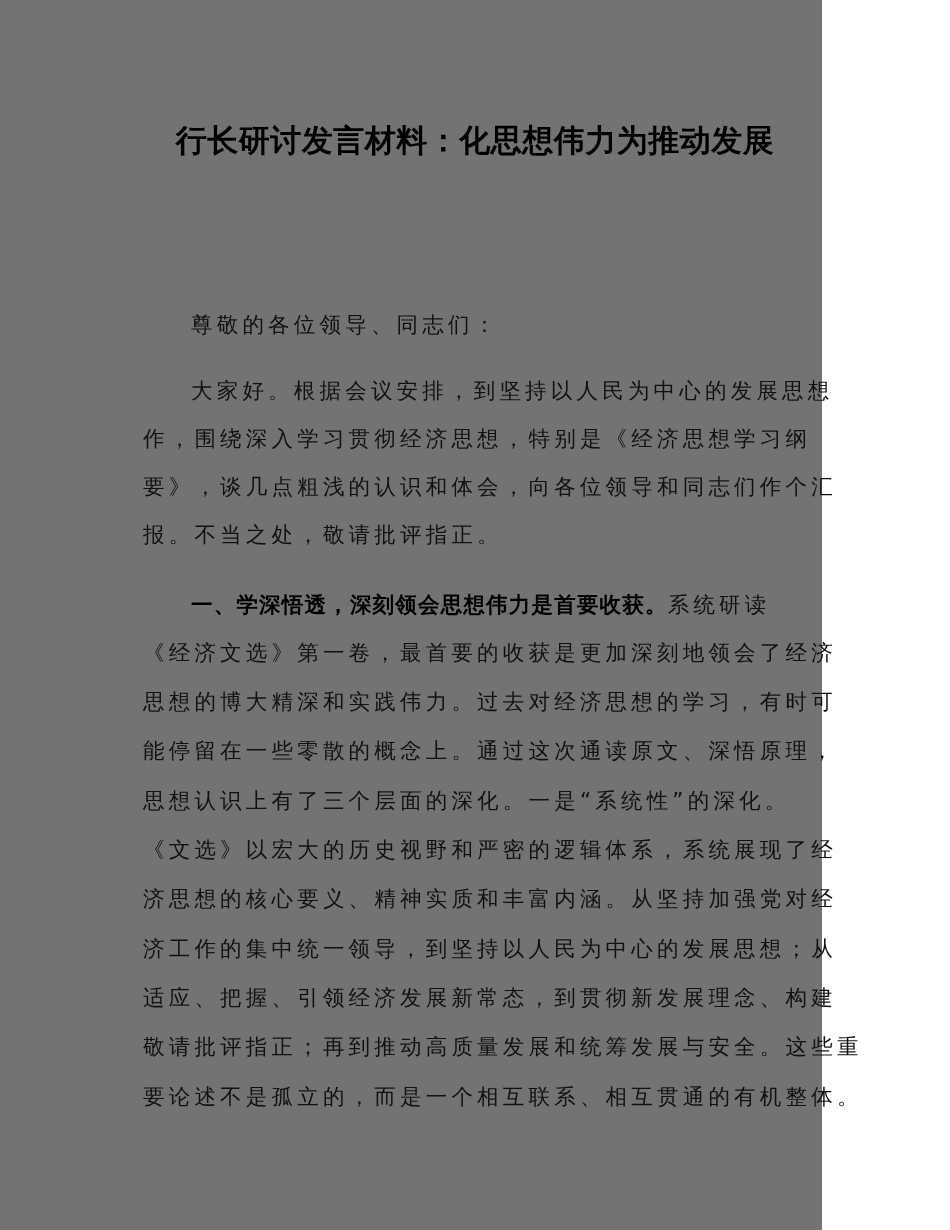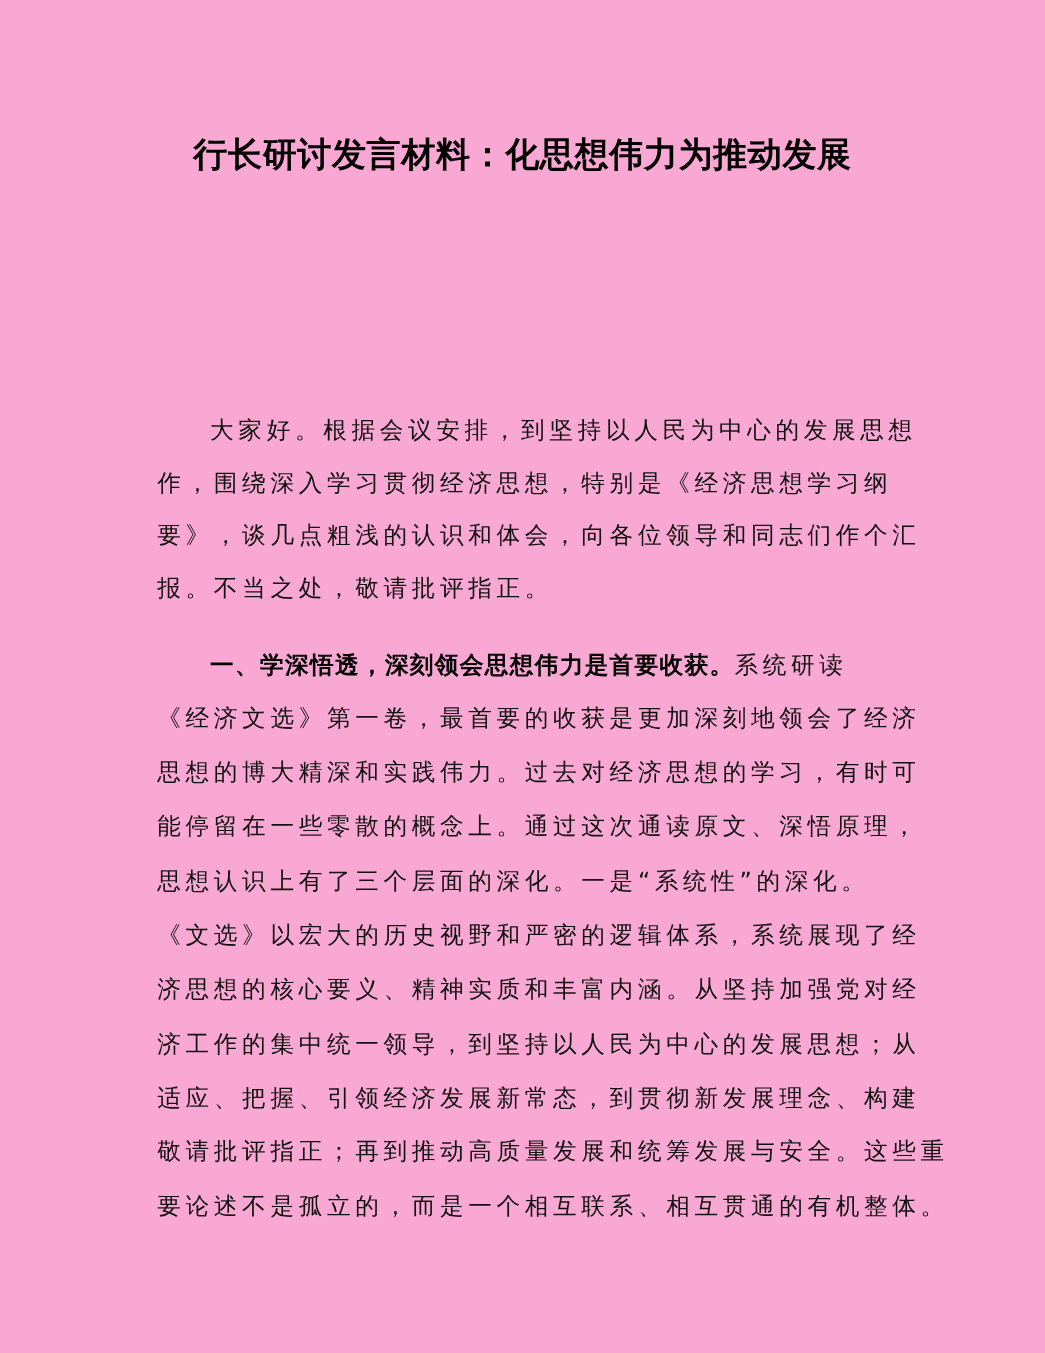--- a/index.html
+++ b/index.html
@@ -11,22 +11,22 @@
       width: 950px;
       height: 1230px;
       position: relative;
       overflow: hidden;
       color: #111111;
       font-family: "DejaVu Sans", sans-serif;
     }
     .page {
       position: absolute;
       left: 0; top: 0;
-      width: 950px; height: 1230px;
-      background: #f9a8d4;
+      width: 822px; height: 1230px;
+      background: #737373;
     }
     .title {
       position: absolute;
       left: 0;
       width: 950px;
       text-align: center;
       font-weight: bold;
       font-size: 31px;
       letter-spacing: 0.5px;
       color: #000000;
@@ -49,20 +49,21 @@
       color: #000000;
     }
   </style>
 </head>
 <body>
 
 <div class="page">
 
   <div class="title l1">行长研讨发言材料：化思想伟力为推动发展</div>
 
+  <div class="line indent" style="top:310px;">尊敬的各位领导、同志们：</div>
 
   <div>
     <div class="line indent" style="top:376px;">大家好。根据会议安排，到坚持以人民为中心的发展思想</div>
     <div class="line" style="top:424px;">作，围绕深入学习贯彻经济思想，特别是《经济思想学习纲</div>
     <div class="line" style="top:472px;">要》，谈几点粗浅的认识和体会，向各位领导和同志们作个汇</div>
     <div class="line" style="top:520px;">报。不当之处，敬请批评指正。</div>
   </div>
 
   <div>
     <div class="line indent" style="top:590px;">

